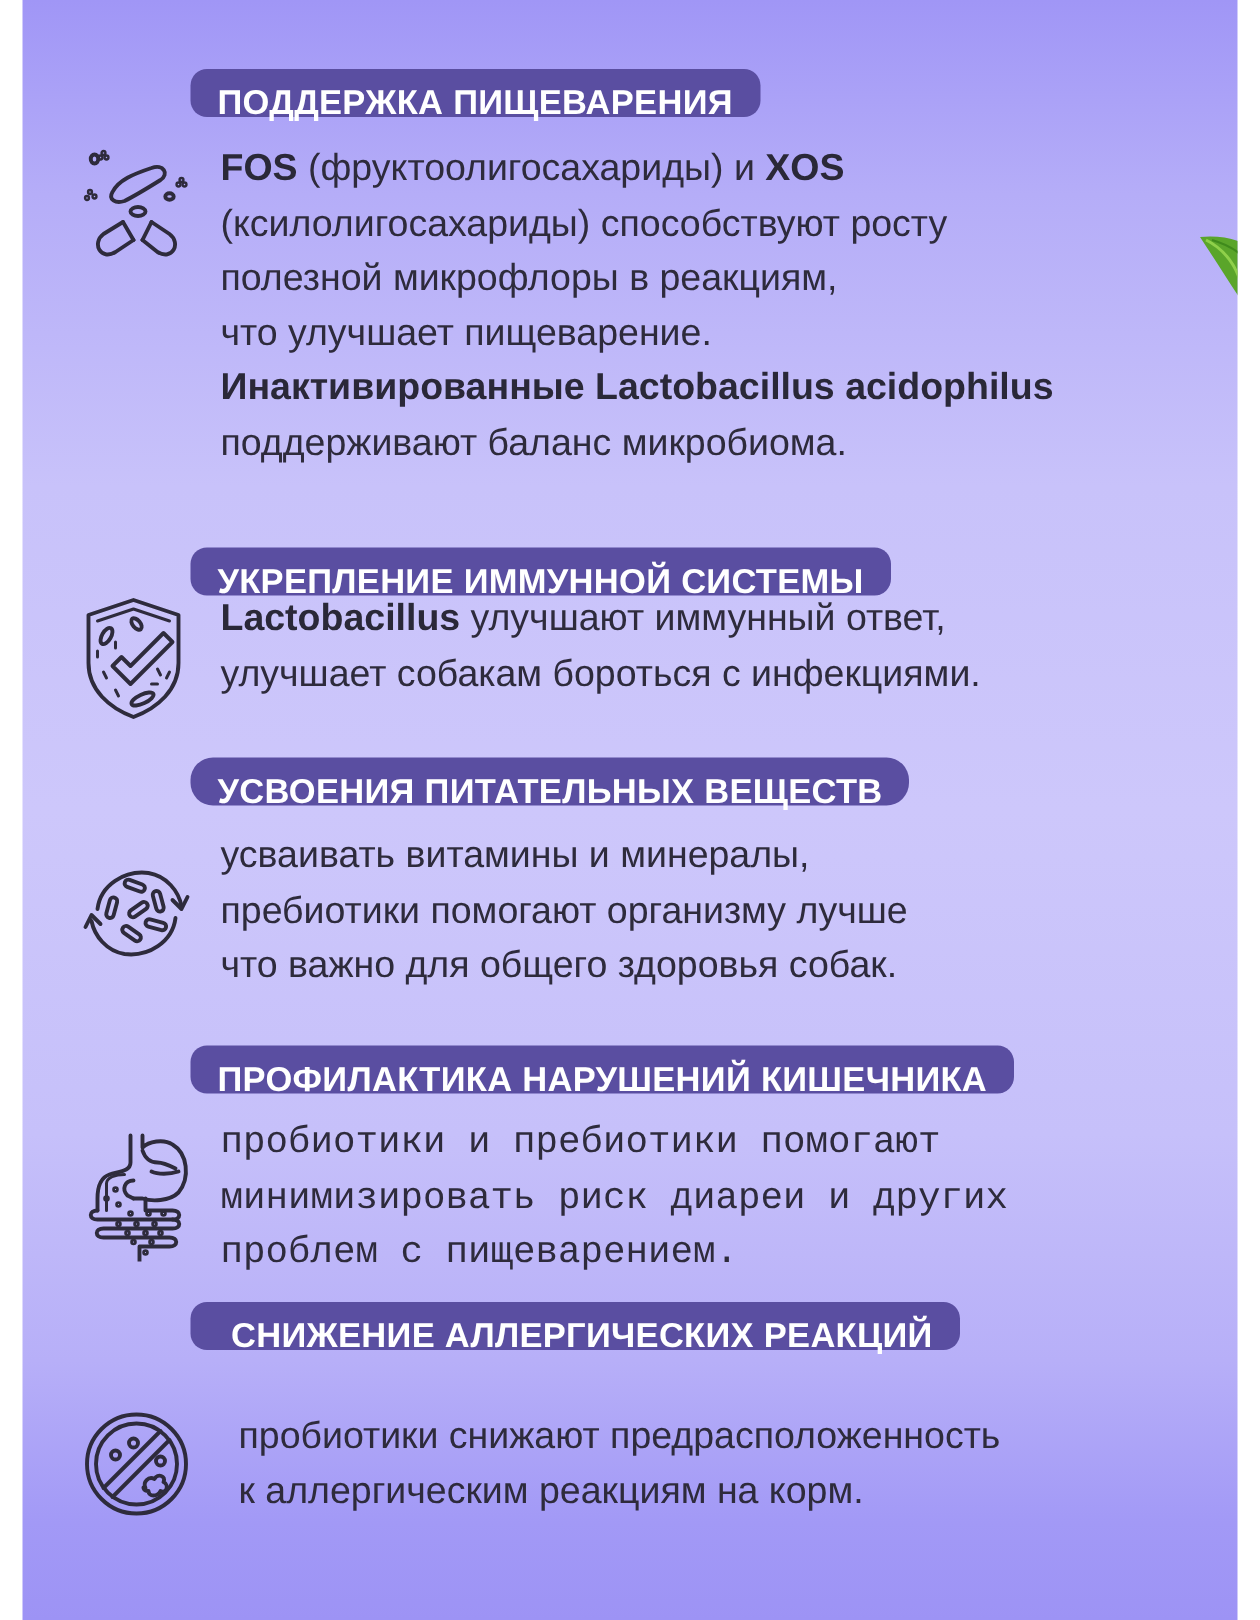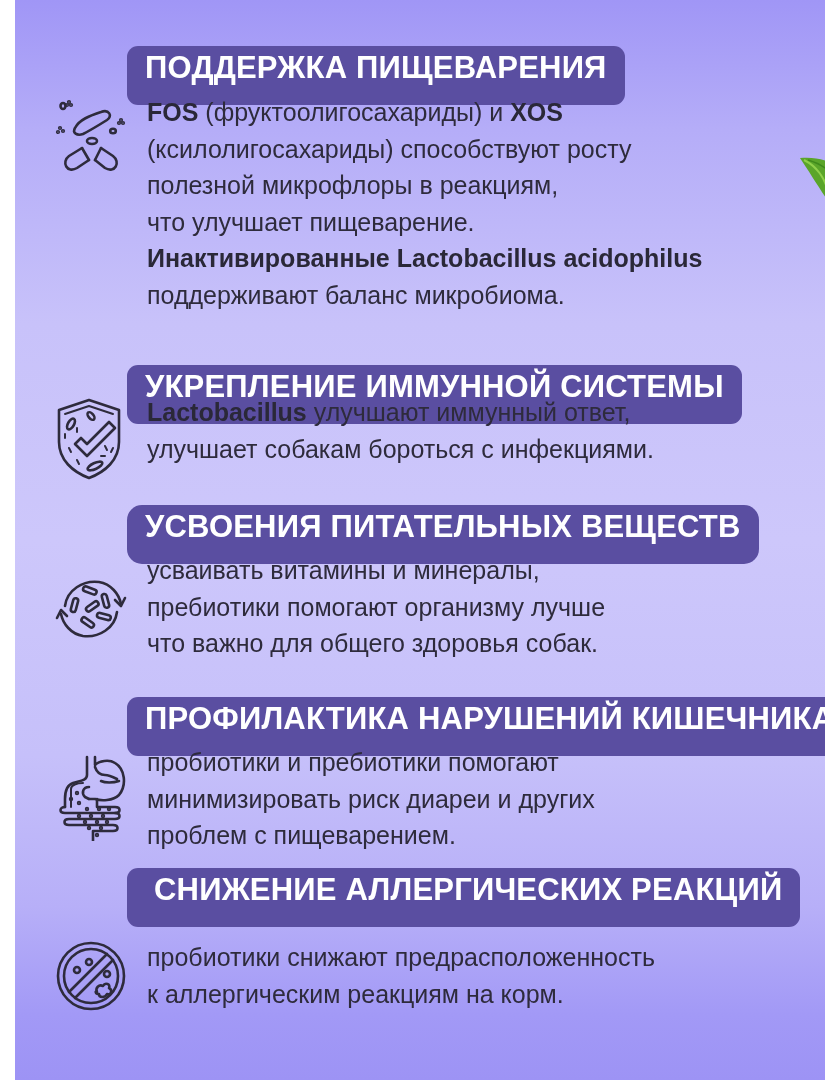--- a/index.html
+++ b/index.html
@@ -7,23 +7,23 @@
     body { position: relative; font-family: "Liberation Sans", "DejaVu Sans", sans-serif; }
     .panel {
       position: absolute; left: 15px; top: 0; width: 810px; height: 1080px;
       background: linear-gradient(180deg, #a096f6 0%, #b5adf8 12%, #c8c2fa 30%, #cdc7fb 50%, #c6c0fa 70%, #b7aff8 84%, #a299f6 94%, #9d93f5 100%);
       overflow: hidden;
     }
     .leaf {
       position: absolute; left: 783px; top: 152px; width: 60px; height: 48px;
     }
     .badge {
-      position: absolute; left: 112px; height: 59px;
+      position: absolute; left: 112px; height: 32px;
       background: #5a4ea1; border-radius: 11px;
-      color: #ffffff; font-weight: bold; font-size: 31px;
+      color: #ffffff; font-weight: bold; font-size: 23px;
       line-height: 44px; padding: 0 18px; white-space: nowrap;
       letter-spacing: 0.2px;
     }
     .body {
       position: absolute; left: 132px; color: #2e2b3c; font-size: 25px; line-height: 36.5px;
       white-space: nowrap;
     }
     .body b { font-weight: bold; color: #2a2838; }
     .icon { position: absolute; }
     .icon svg { width: 100%; height: 100%; display: block; }
@@ -128,37 +128,37 @@
         <circle cx="34" cy="61" r="0.9"></circle>
         <circle cx="46" cy="61" r="0.9"></circle>
       <circle cx="28" cy="67" r="0.9"></circle>
         <circle cx="40" cy="67" r="0.9"></circle>
         <circle cx="50" cy="67" r="0.9"></circle>
       <circle cx="32" cy="73" r="0.9"></circle>
         <circle cx="44" cy="73" r="0.9"></circle>
         <circle cx="40" cy="80" r="0.9"></circle>
     </svg>
   </div>
-  <div class="body" style="top:744px;">
+  <div class="body" style="top:744px;font-family:Liberation Mono, monospace;">
     <div>пробиотики и пребиотики помогают</div>
     <div>минимизировать риск диареи и других</div>
     <div>проблем с пищеварением.</div>
   </div>
 
   <div class="badge" style="top:868px;padding-left:27px;">СНИЖЕНИЕ АЛЛЕРГИЧЕСКИХ РЕАКЦИЙ</div>
   <div class="icon" style="left:40px; top:940px; width:72px; height:72px;">
     <svg viewBox="0 0 72 72" fill="none" stroke="#2e2b3c" stroke-width="2.6" stroke-linecap="round" stroke-linejoin="round">
       <circle cx="36" cy="36" r="33"></circle>
       <circle cx="36" cy="36" r="27"></circle>
       <path d="M14 52 L 52 14"></path>
       <path d="M20 58 L 58 20"></path>
       <circle cx="22" cy="30" r="3"></circle>
       <circle cx="34" cy="22" r="3"></circle>
       <circle cx="52" cy="34" r="3"></circle>
       <path d="M42 52 C 40 48, 44 44, 48 46 C 50 42, 56 44, 54 48 C 58 50, 56 56, 52 54 C 50 58, 44 58, 44 54 C 40 54, 40 50, 42 52 Z"></path>
     </svg>
   </div>
-  <div class="body" style="top:939px;">
+  <div class="body" style="top:939px;margin-left:12px;">
     <div>пробиотики снижают предрасположенность</div>
     <div>к аллергическим реакциям на корм.</div>
   </div>
 
 </div>
 
 </body></html>

